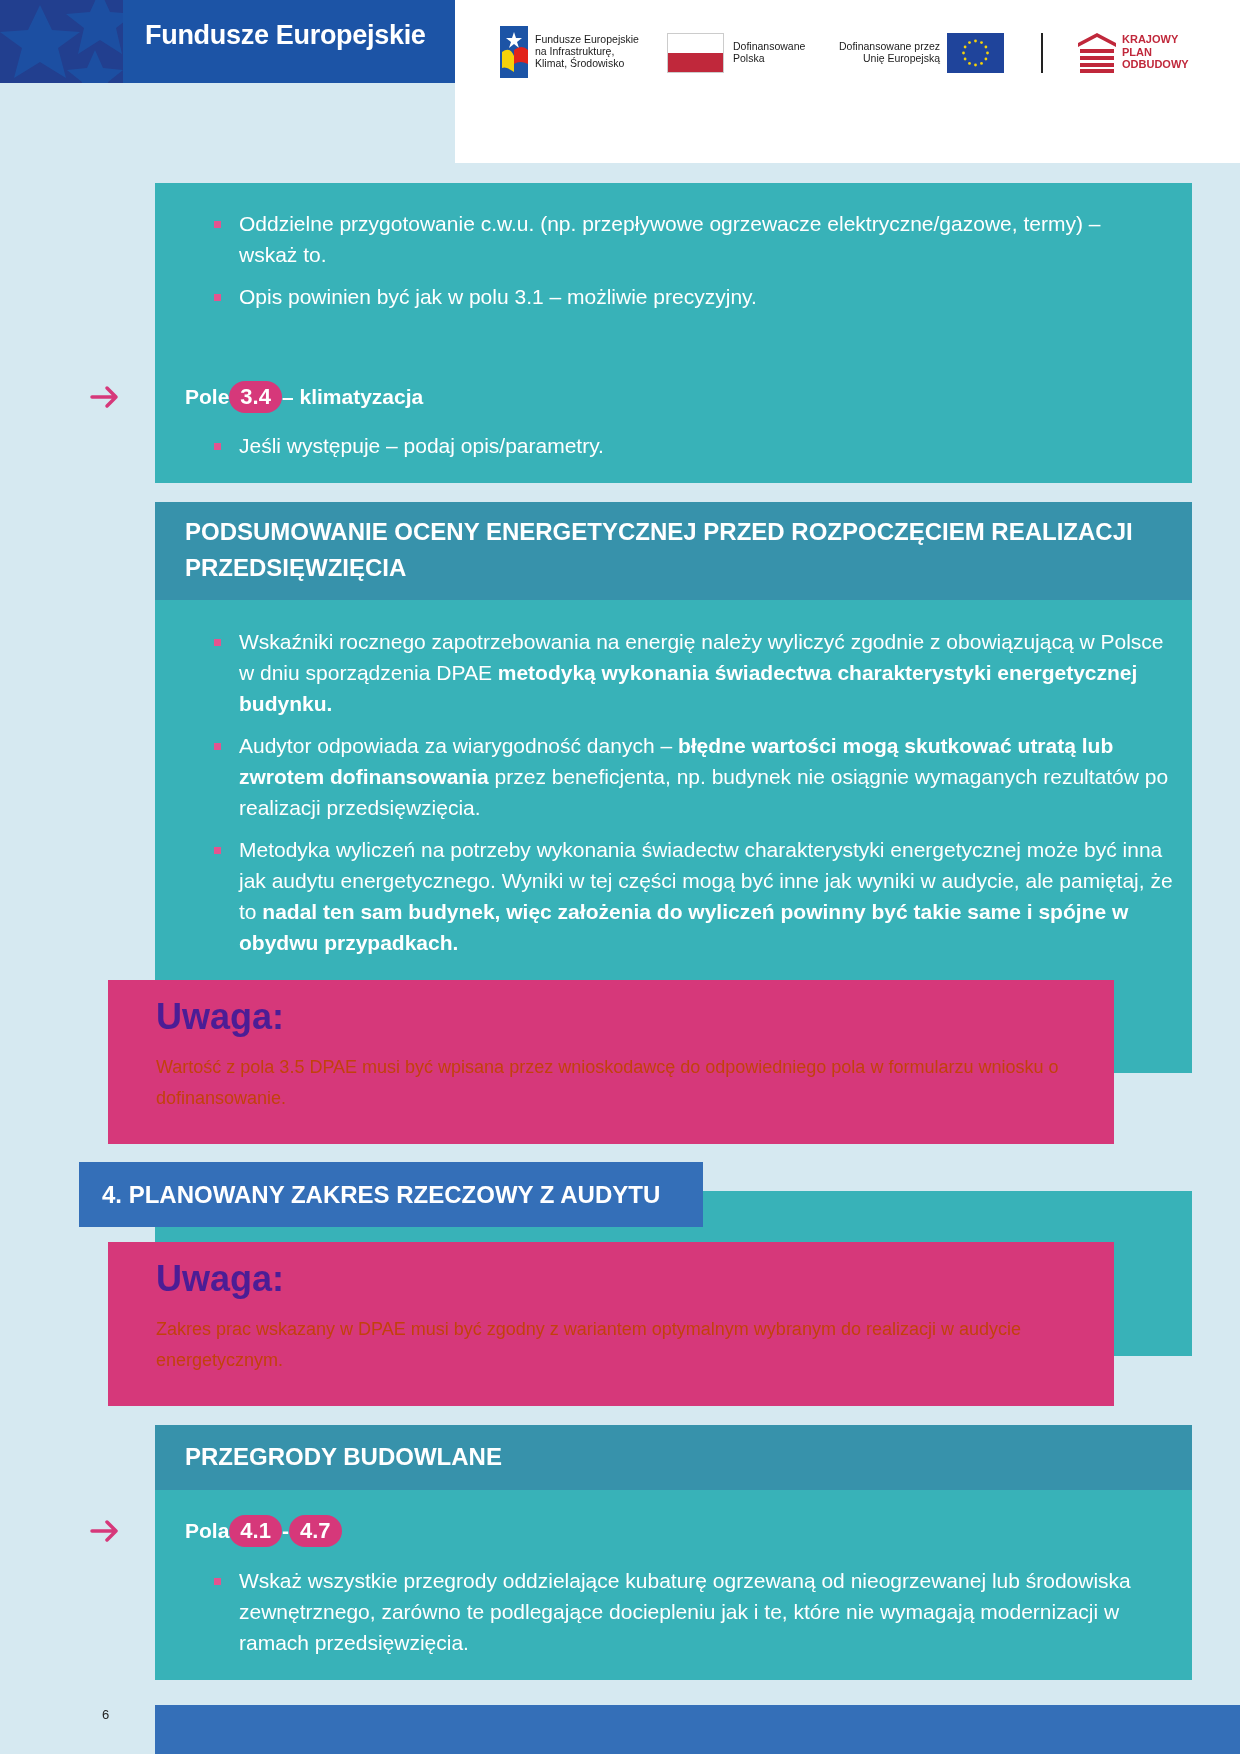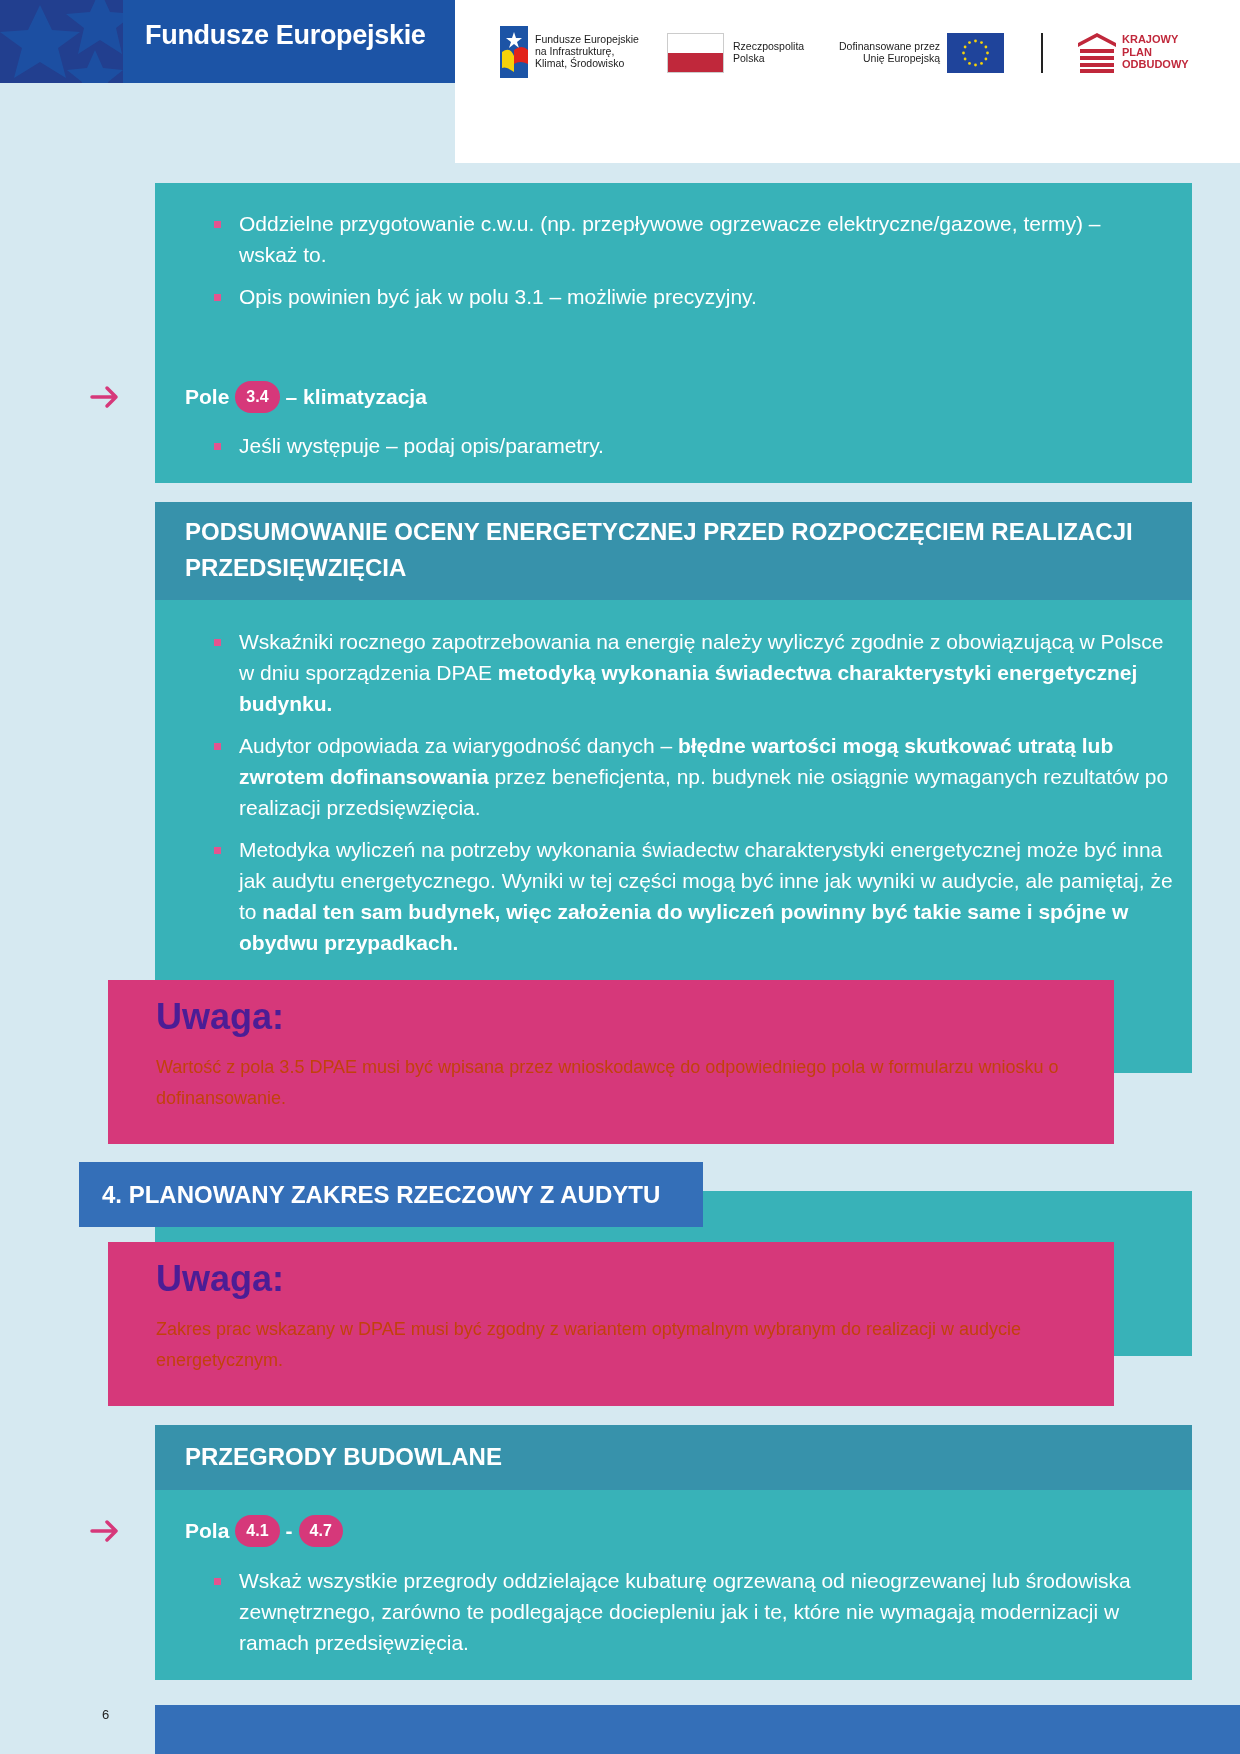--- a/index.html
+++ b/index.html
@@ -58,25 +58,25 @@
       margin-bottom: 11px;
     }
     ul.bullets li::before {
       content: ""; position: absolute; left: 0; top: 13px;
       width: 7px; height: 7px; background: #e4548f;
     }
     b { font-weight: bold; }
 
     .field-line {
       position: absolute; font-size: 21px; font-weight: bold; color: #fff;
-      display: flex; align-items: center; gap: 6px;
+      display: flex; align-items: center; 
     }
     .pill {
       display: inline-block; background: #d6387a; color: #fff;
-      border-radius: 16px; padding: 1px 11px; font-size: 16px; font-weight: bold;
+      border-radius: 16px; padding: 1px 11px; font-size: 22px; font-weight: bold;
       line-height: 30px;
     }
     .arrow {
       position: absolute; width: 30px; height: 24px;
     }
     .sec-head-text {
       position: absolute; font-size: 24px; font-weight: bold; color: #fff; line-height: 36px;
     }
     .uwaga-title {
       position: absolute; font-size: 36px; font-weight: bold; color: #4c1d95;
@@ -114,21 +114,21 @@
     <path d="M14,24 Q22,18 28,24 L28,38 Q20,34 14,38 Z" fill="#e2231a"></path>
   </svg>
   <div class="logo logo-fe-text" style="white-space:pre-line">Fundusze Europejskie
 na Infrastrukturę,
 Klimat, Środowisko</div>
 
   <div class="logo-pl-flag">
       <div class="w"></div>
       <div class="r"></div>
     </div>
-  <div class="logo logo-pl-text" style="white-space:pre-line">Rzeczpospolita
+  <div class="logo logo-pl-text" style="white-space:pre-line">Dofinansowane
 Polska</div>
 
   <div class="logo logo-ue-text" style="white-space:pre-line">Dofinansowane przez
 Unię Europejską</div>
   <svg class="logo-ue-flag" viewBox="0 0 57 40">
     <rect width="57" height="40" fill="#1f449b"></rect>
     <g fill="#f5d20a">
       <circle cx="28.5" cy="8" r="1.4"></circle>
         <circle cx="34.5" cy="9.6" r="1.4"></circle>
         <circle cx="38.9" cy="14" r="1.4"></circle>

